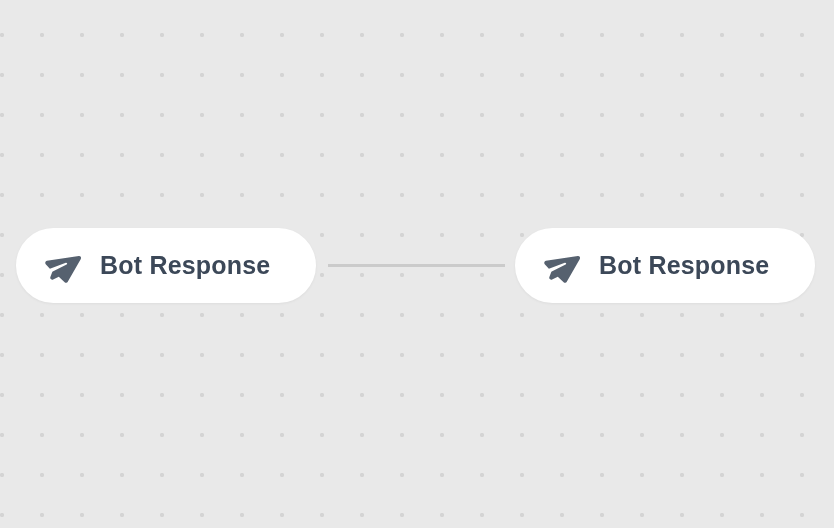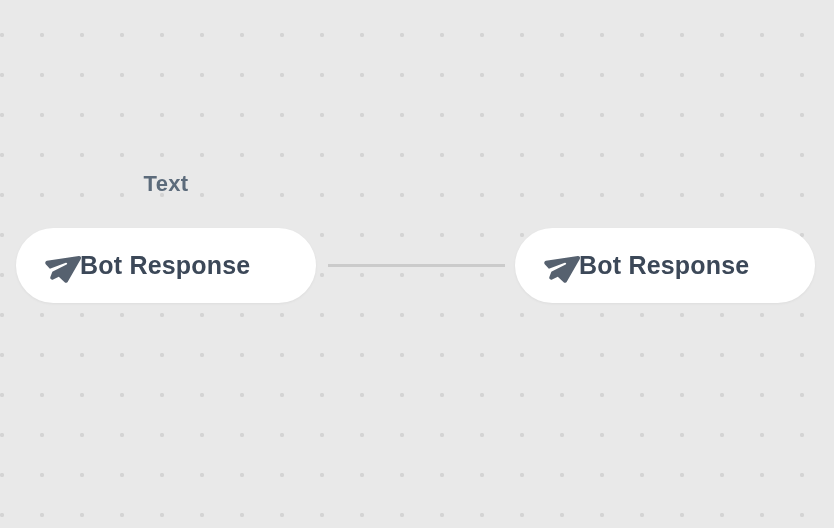--- a/index.html
+++ b/index.html
@@ -43,20 +43,21 @@
     position: absolute;
     top: 228px;
     width: 300px;
     height: 75px;
     box-sizing: border-box;
     background: #ffffff;
     border-radius: 38px;
     display: flex;
     align-items: center;
     padding-left: 26px;
+    gap: 20px;
     box-shadow: 0 1px 3px rgba(0,0,0,0.05);
     cursor: pointer;
   }
   .node.left  { left: 16px; }
   .node.right { left: 515px; }
   .node .icon {
     width: 38px;
     height: 34px;
     display: inline-flex;
     align-items: center;
@@ -78,21 +79,20 @@
     user-select: none;
   }
 </style>
 </head>
 <body>
 
 <div class="canvas">
 
   <div class="connector"></div>
 
-  <div class="node-label left">Text</div>
 
   <div class="node left">
     <span class="icon">
       <svg viewBox="0 0 512 512" xmlns="http://www.w3.org/2000/svg">
         <path fill="#56616f" d="M498.1 5.6c10.1 7 15.4 19.1 13.5 31.2l-64 416c-1.5 9.7-7.4 18.2-16 23s-18.9 5.4-28 1.6L284 427.7l-68.5 74.1c-8.9 9.7-22.9 12.9-35.2 8.1S160 493.2 160 480V396.4c0-4 1.5-7.8 4.2-10.7L331.8 202.8c5.8-6.3 5.6-16-.4-22s-15.7-6.4-22-.7L106 360.8 17.7 316.6C7.1 311.3 .3 300.7 0 288.9s5.9-22.8 16.1-28.7l448-256c10.7-6.1 23.9-5.5 34 1.4z"></path>
       </svg>
     </span>
     <span class="node-title">Bot Response</span>
   </div>
 

